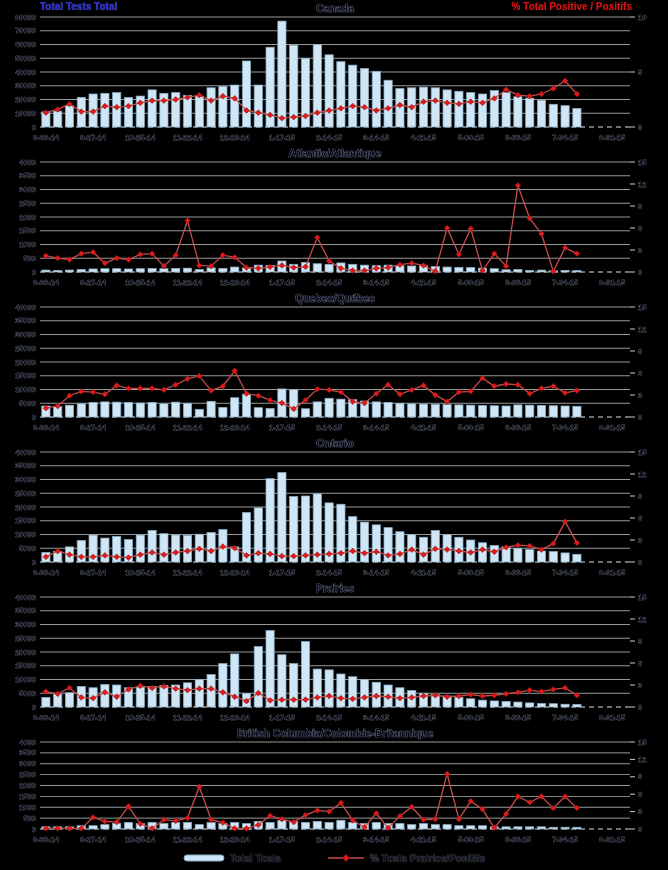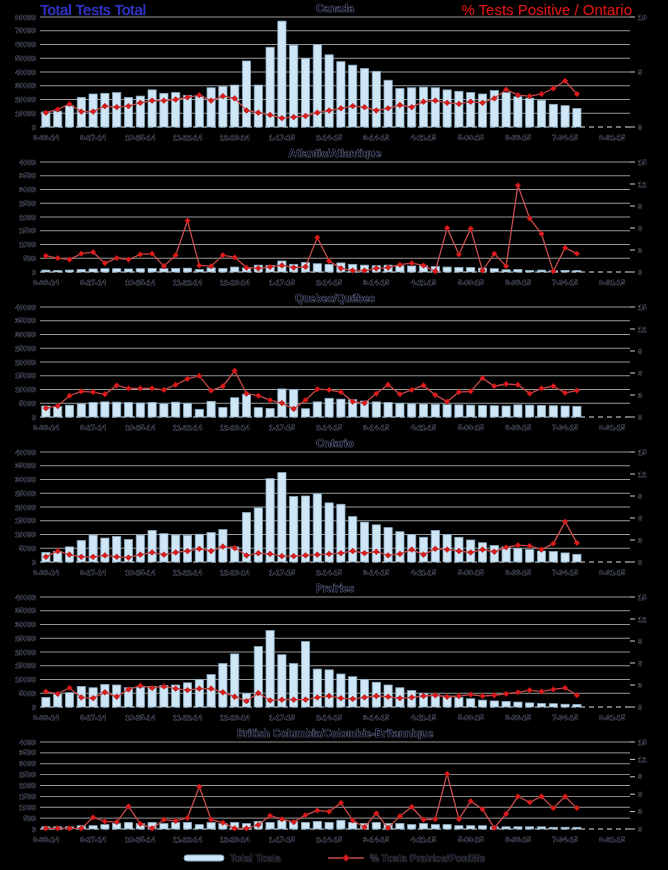--- a/index.html
+++ b/index.html
@@ -6,39 +6,39 @@
   body{
     width:668px;height:870px;
     background:#000;
     font-family:"Liberation Sans", sans-serif;
     overflow:hidden;
   }
   .page{position:relative;width:668px;height:870px;background:#000;}
   .header-row{
     position:absolute;top:1px;left:40px;right:36px;
     display:flex;justify-content:space-between;
-    font-size:15px;font-weight:normal;z-index:2;pointer-events:none;
+    font-size:10px;font-weight:bold;z-index:2;pointer-events:none;
   }
   .hleft{color:#2a2ace;text-shadow:0 0 1px #5a6ae0;}
   .hright{color:#d41414;text-shadow:0 0 1px #6a0a0a;}
   svg.panel{display:block;}
   .legend{
     height:22px;display:flex;justify-content:center;align-items:center;gap:46px;
   }
   .leg-item{display:flex;align-items:center;gap:5px;
     font-size:10px;font-weight:bold;color:#0c0c16;text-shadow:0 0 1px #8d98ac;}
 </style>
 </head>
 <body>
 
 <div class="page">
 
   <div class="header-row">
     <span class="hleft">Total Tests Total</span>
-    <span class="hright">% Tests Positive / Ontario</span>
+    <span class="hright">% Total Positive / Positifs</span>
   </div>
 
   <svg class="panel" width="668" height="145" viewBox="0 0 668 145">
       <g>
         <line x1="40" y1="127" x2="630" y2="127" stroke="#e3e3e3" stroke-width="1" stroke-dasharray="5,4"></line>
         <line x1="40" y1="113.25" x2="630" y2="113.25" stroke="#e3e3e3" stroke-width="0.75" opacity="0.9"></line>
         <line x1="40" y1="99.5" x2="630" y2="99.5" stroke="#e3e3e3" stroke-width="0.75" opacity="0.9"></line>
         <line x1="40" y1="85.75" x2="630" y2="85.75" stroke="#e3e3e3" stroke-width="0.75" opacity="0.9"></line>
         <line x1="40" y1="72" x2="630" y2="72" stroke="#e3e3e3" stroke-width="0.75" opacity="0.9"></line>
         <line x1="40" y1="58.25" x2="630" y2="58.25" stroke="#e3e3e3" stroke-width="0.75" opacity="0.9"></line>

